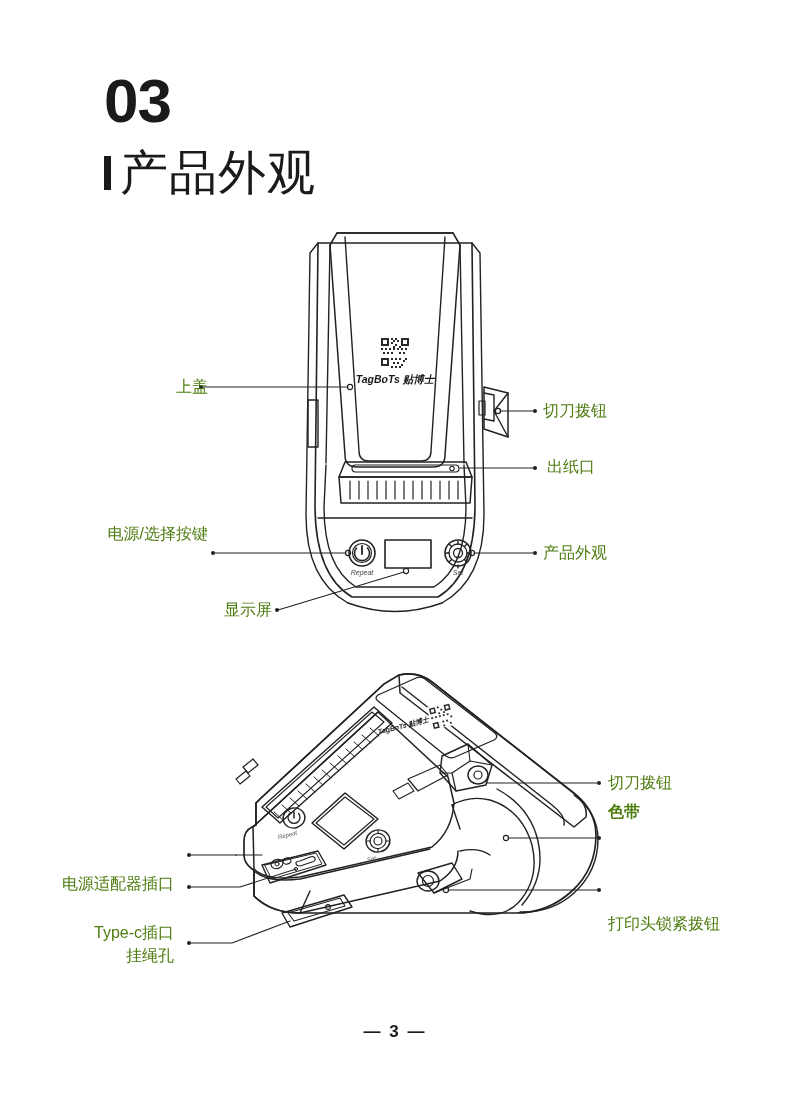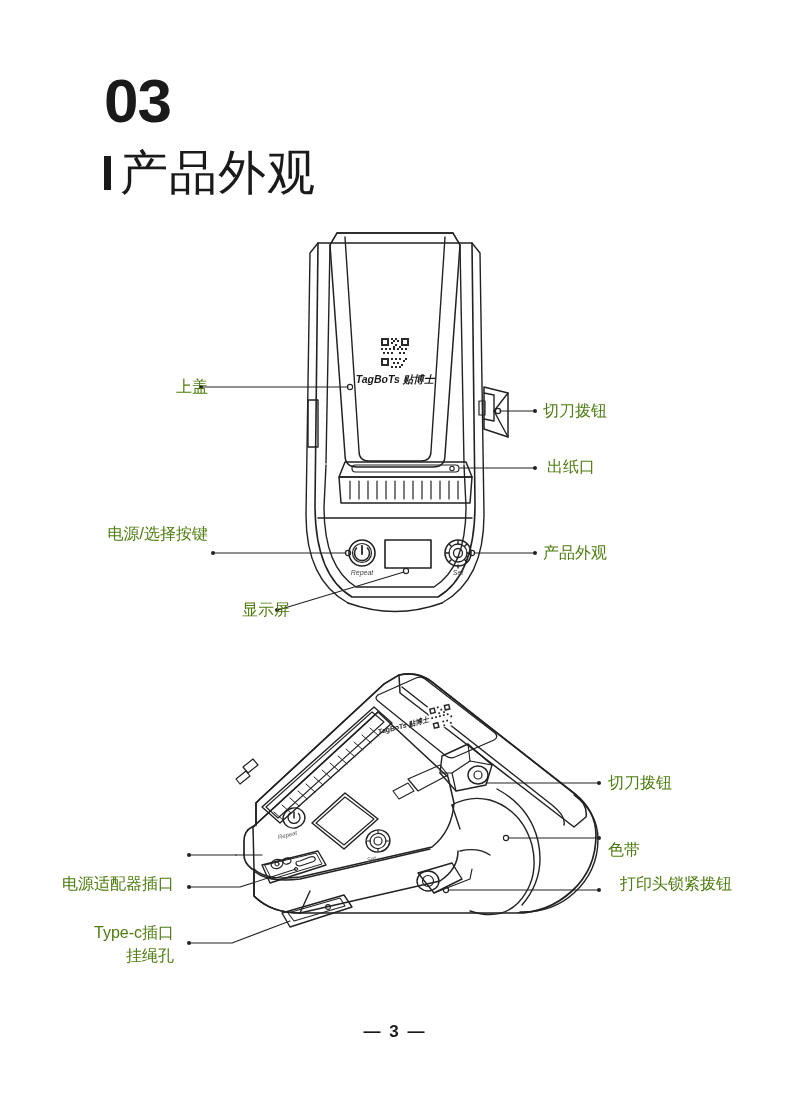--- a/index.html
+++ b/index.html
@@ -258,21 +258,21 @@
       <circle cx="406" cy="356" r="2.6"></circle>
     </g>
   </svg>
 </div>
 
 <div class="callout right-align" style="left:148px; top:379px; width:60px;">上盖</div>
 <div class="callout" style="left:543px; top:403px;">切刀拨钮</div>
 <div class="callout" style="left:547px; top:460px;font-family:Liberation Mono, monospace;">出纸口</div>
 <div class="callout right-align" style="left:63px; top:526px; width:145px;">电源/选择按键</div>
 <div class="callout" style="left:543px; top:545px;">产品外观</div>
-<div class="callout right-align" style="left:225px; top:602px; width:65px;">显示屏</div>
+<div class="callout right-align" style="left:207px; top:602px; width:65px;">显示屏</div>
 
 <div class="figure" id="figure-bottom">
   <svg viewBox="0 0 790 325" xmlns="http://www.w3.org/2000/svg" fill="none" stroke="#222" stroke-width="1.4" stroke-linecap="round" stroke-linejoin="round">
 
     <path d="M399 20
              Q418 16 432 27
              L575 139
              Q596 156 596 180
              Q596 214 572 236
              Q548 258 516 258
@@ -445,16 +445,16 @@
       <circle cx="599" cy="235" r="2" fill="#222" stroke="none"></circle>
       <circle cx="446" cy="235" r="2.6"></circle>
     </g>
   </svg>
 </div>
 
 <div class="callout right-align" style="left:26px; top:876px; width:148px;">电源适配器插口</div>
 <div class="callout right-align" style="left:54px; top:925px; width:120px;">Type-c插口</div>
 <div class="callout right-align" style="left:94px; top:948px; width:80px;">挂绳孔</div>
 <div class="callout" style="left:608px; top:775px;">切刀拨钮</div>
-<div class="callout" style="left:608px; top:842px;">色带</div>
-<div class="callout" style="left:608px; top:876px;margin-left:12px;">打印头锁紧拨钮</div>
+<div class="callout" style="left:608px; top:804px;font-weight:bold;">色带</div>
+<div class="callout" style="left:608px; top:916px;">打印头锁紧拨钮</div>
 
 <div id="page-footer">— 3 —</div>
 
 </body></html>

